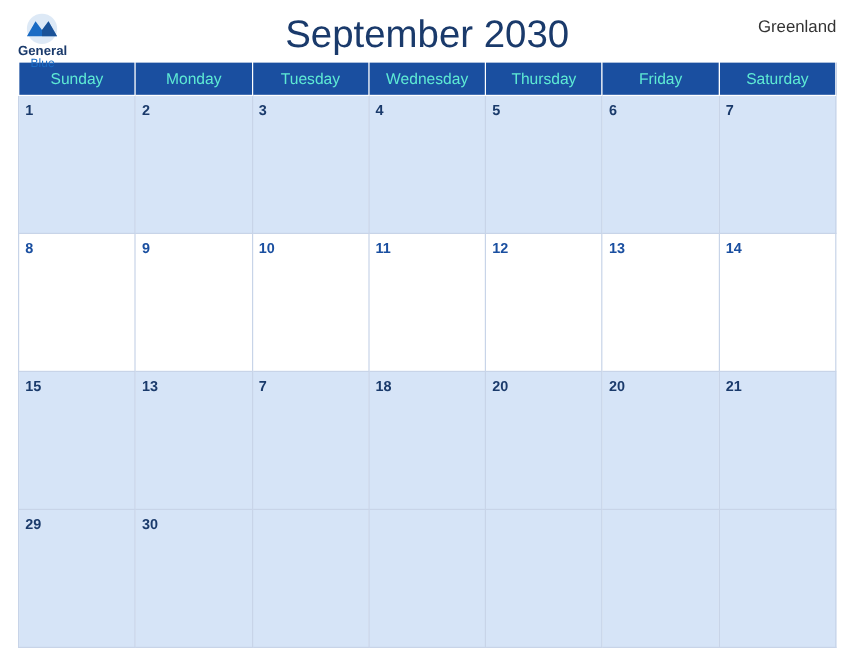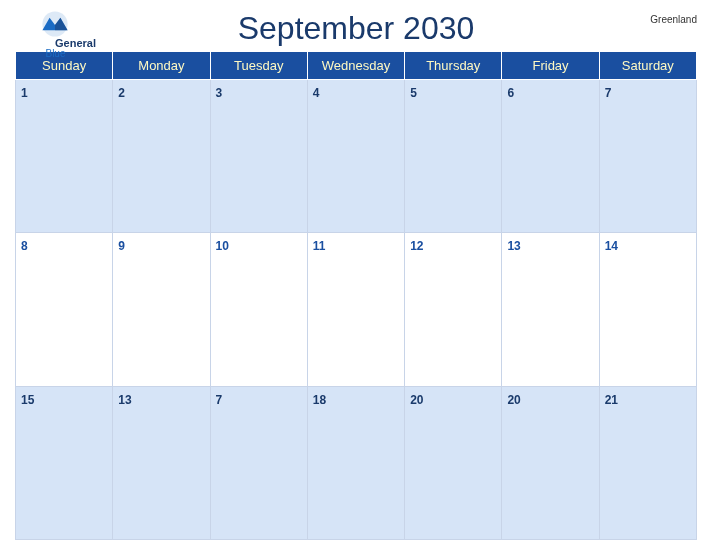--- a/index.html
+++ b/index.html
@@ -30,61 +30,60 @@
       display: flex;
       flex-direction: column;
       align-items: center;
     }
 
     .logo-text-general {
       font-size: 11px;
       color: #1a3a6b;
       font-weight: bold;
       line-height: 1;
-      margin-left: 40px;
     }
 
     .logo-text-blue {
       font-size: 10px;
       color: #1a6bc4;
       font-weight: normal;
       line-height: 1;
       text-align: center;
     }
 
     .logo-icon {
       width: 36px;
       height: 28px;
     }
 
     .region-label {
       position: absolute;
       right: 0;
       top: 4px;
-      font-size: 10px;
+      font-size: 14px;
       color: #333;
       margin-left: 44px;
     }
 
     .calendar-title {
       font-size: 32px;
       color: #1a3a6b;
       font-weight: normal;
       text-align: center;
     }
 
     .calendar {
       width: 100%;
       border-collapse: collapse;
       flex: 1;
     }
 
     .calendar th {
       background-color: #1a4fa0;
-      color: #fef9c3;
+      color: #5eead4;
       text-align: center;
       padding: 6px 2px;
       font-size: 13px;
       font-weight: normal;
       border: 1px solid #fff;
     }
 
     .calendar td {
       border: 1px solid #c8d4e8;
       vertical-align: top;
@@ -161,14 +160,23 @@
       </tr>
       <tr class="row-header">
         <td><span class="date-num">15</span></td>
         <td><span class="date-num">13</span></td>
         <td><span class="date-num">7</span></td>
         <td><span class="date-num">18</span></td>
         <td><span class="date-num">20</span></td>
         <td><span class="date-num">20</span></td>
         <td><span class="date-num">21</span></td>
       </tr>
+      <tr class="row-header">
+        <td><span class="date-num">29</span></td>
+        <td><span class="date-num">30</span></td>
+        <td></td>
+        <td></td>
+        <td></td>
+        <td></td>
+        <td></td>
+      </tr>
     </tbody>
 </table>
 
 </body></html>

